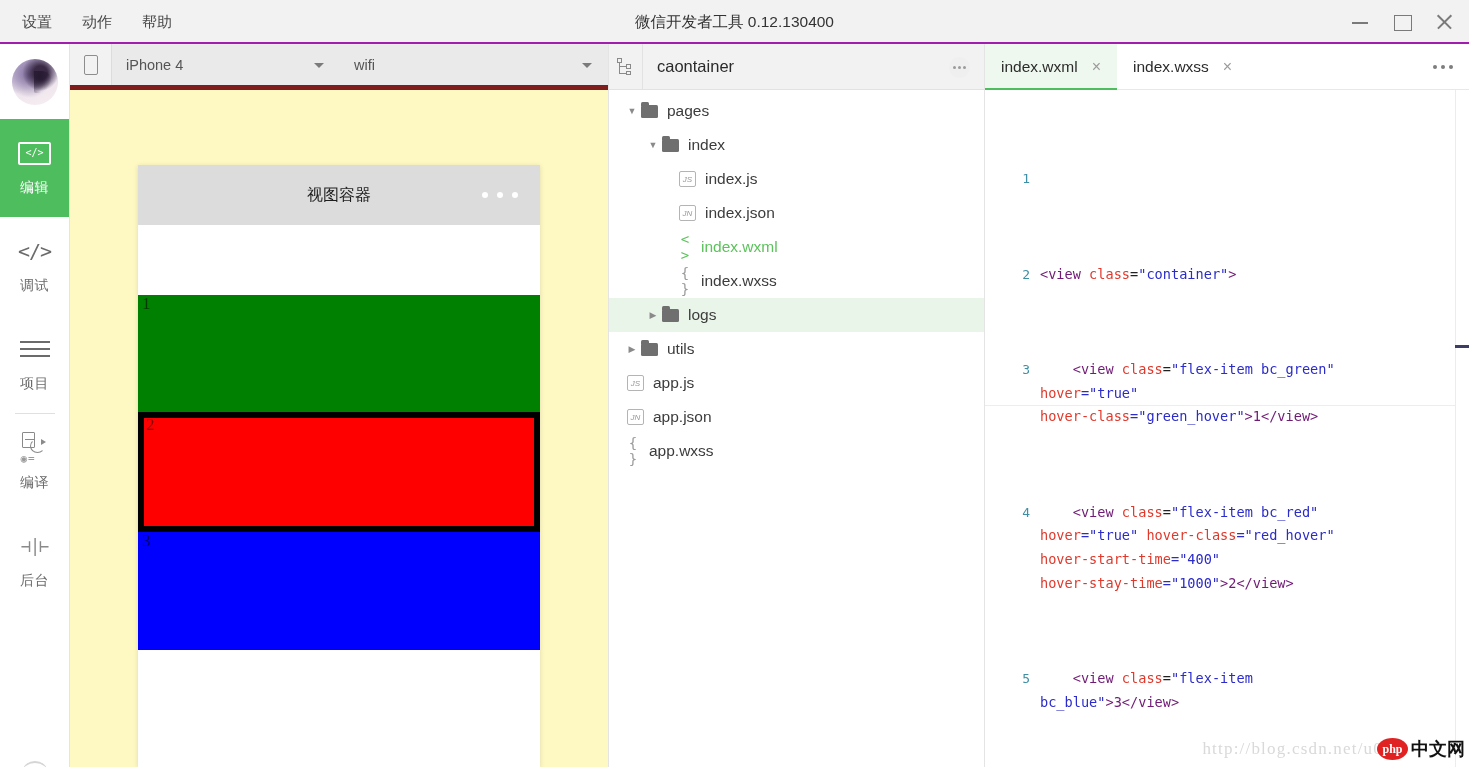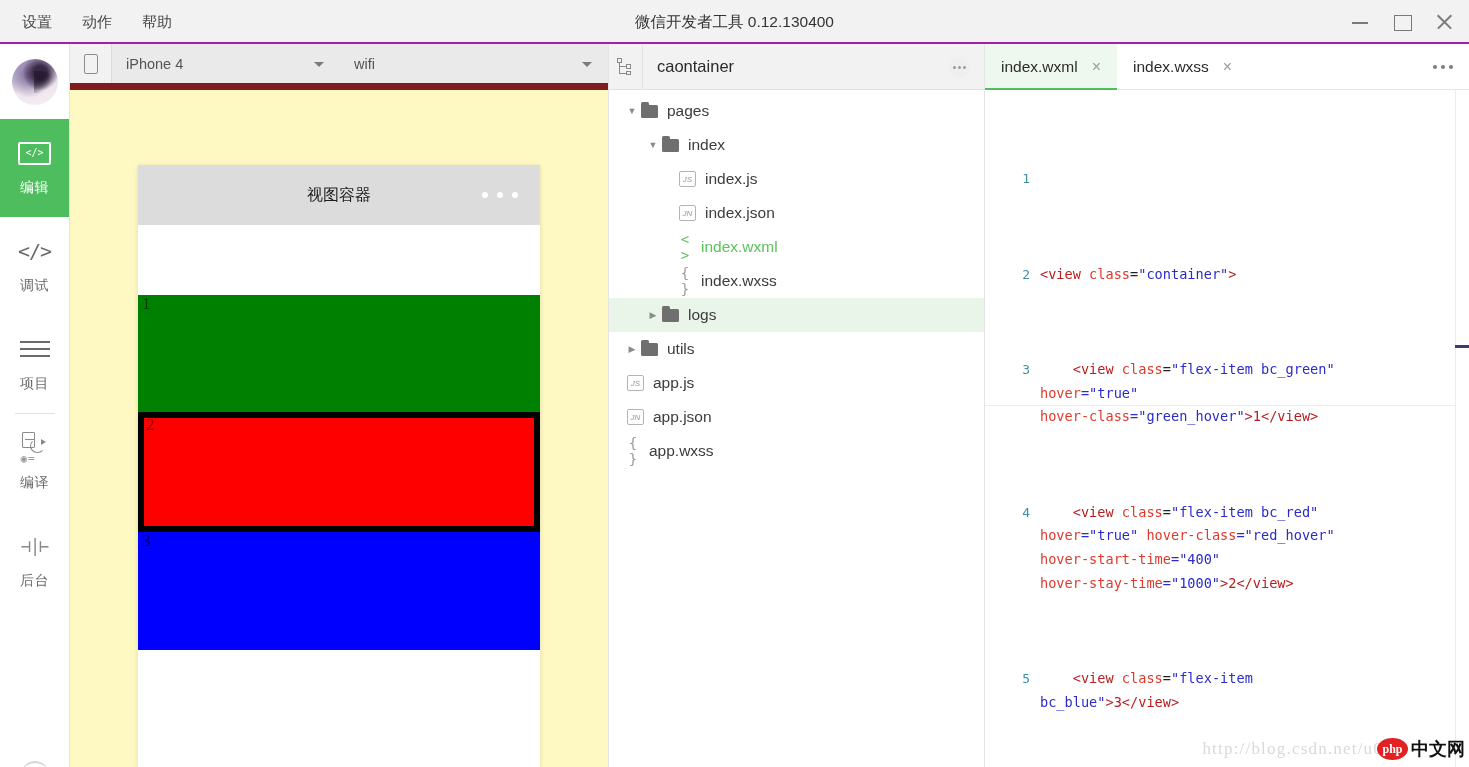--- a/index.html
+++ b/index.html
@@ -120,21 +120,21 @@
     border-radius:50% 50% 0 0 / 100% 100% 0 0;
   }
 
   
   .sim-col{
     position:absolute; left:70px; top:44px; width:539px; height:723px;
     background:#ffffff; border-right:1px solid #e4e4e4;
   }
   .sim-toolbar{
     position:absolute; left:0; top:0; width:538px; height:46px;
-    background:#eaeaea; border-bottom:7px solid #7f1d1d; display:flex; align-items:stretch;
+    background:#eaeaea; border-bottom:5px solid #7f1d1d; display:flex; align-items:stretch;
   }
   .tb-phone{
     width:42px; display:flex; align-items:center; justify-content:center;
     border-right:1px solid #dcdcdc; background:#f2f2f2;
   }
   .phone-glyph{ width:14px; height:20px; border:1.4px solid #8d8d8d; border-radius:2px; }
   .tb-select{
     position:relative; display:flex; align-items:center;
     padding:0 14px; font-size:14.5px; color:#555; cursor:default;
   }
@@ -261,21 +261,21 @@
     font-family:"DejaVu Sans Mono", monospace; font-size:13.6px; line-height:23.8px;
     padding-top:6px; white-space:pre-wrap; position:relative;
   }
   .ln-row{ display:flex; align-items:flex-start; }
   .ln{
     width:55px; flex:none; text-align:right; padding-right:10px;
     color:#3f8fa4; font-size:13px;
   }
   .src{ flex:1; padding-right:18px; }
   .cm{ color:#267a2a; }
-  .tg{ color:#b91c1c;margin-top:10px; }
+  .tg{ color:#701a75;margin-top:10px; }
   .at{ color:#e0392c; }
   .vl{ color:#2b2bc9; }
   .tx{ color:#202020; }
   .ed-scroll{
     position:absolute; right:0; top:46px; width:14px; height:677px;
     border-left:1px solid #ececec; background:#ffffff;
   }
   .ed-mark{
     position:absolute; right:0; top:255px; width:14px; height:3px; background:#3c3c64;
   }

